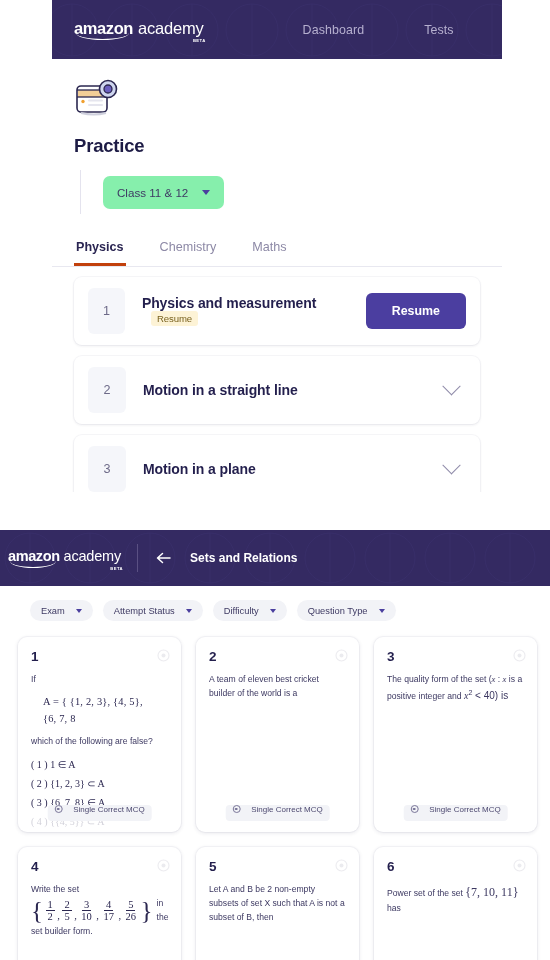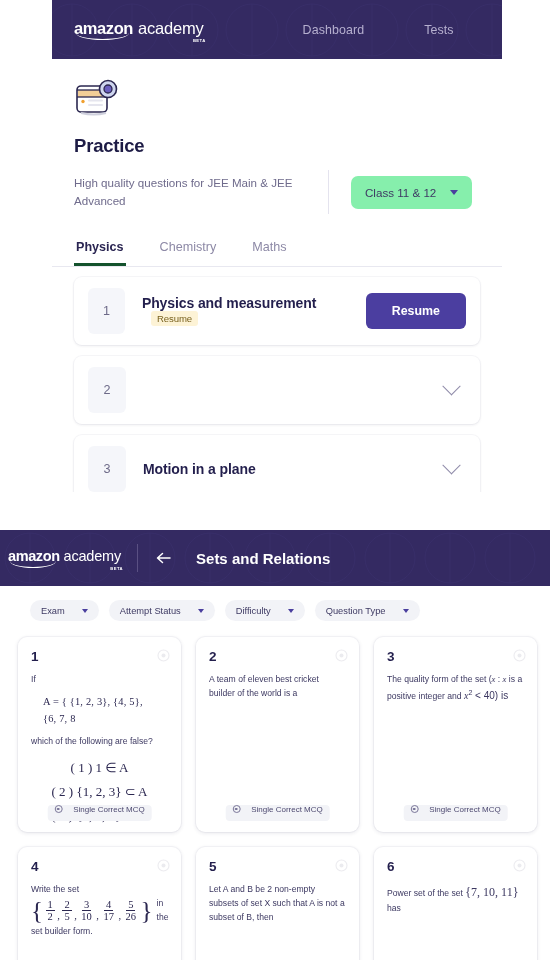--- a/index.html
+++ b/index.html
@@ -70,21 +70,21 @@
     background: #86efac; border-radius: 7px; height: 33px;
     min-width: 118px; display: flex; align-items: center; justify-content: center;
     gap: 14px; padding: 0 14px; cursor: pointer;
   }
   .class-select-label { font-size: 11.6px; color: #3e3a63; }
   .caret { width:0;height:0;border-left:4.5px solid transparent;border-right:4.5px solid transparent;border-top:5px solid #4a3f9e; }
 
   .tabs { margin-top: 18px; padding: 0 22px; display: flex; gap: 32px;
           border-bottom: 1px solid #e8e8f0; }
   .tab { font-size: 12.6px; color: #8d89a6; padding: 8px 2px 9px; cursor: pointer; }
-  .tab.active { color: #2a2552; font-weight: 700; border-bottom: 3px solid #14532d; }
+  .tab.active { color: #2a2552; font-weight: 700; border-bottom: 3px solid #c2410c; }
 
   .chapter-list { padding: 10px 22px 0; }
   .chapter-card {
     background: #fff; border-radius: 8px; margin-bottom: 11px;
     box-shadow: 0 1px 3px rgba(34,30,70,.09), 0 0 0 1px rgba(40,36,80,.03);
     display: flex; align-items: center; padding: 11px 14px; height: 68px;
   }
   .chapter-num {
     width: 38px; height: 46px; background: #f5f6fa; border-radius: 6px;
     display: flex; align-items: center; justify-content: center;
@@ -121,47 +121,47 @@
     display: flex; align-items: center; overflow: hidden;
   }
   .brand2 { position: relative; margin-left: 8px; color:#fff;
             display:flex; align-items:flex-end; gap: 4px; }
   .brand2 .brand-amazon, .brand2 .brand-academy { font-size: 14.5px; }
   .vdiv { position: relative; width: 1px; height: 28px; background: #5a5083; margin-left: 16px; }
   .back-arrow {
     position: relative; margin-left: 18px; width: 15px; height: 12px;
   }
   .crumb-title {
-    position: relative; margin-left: 25px; color:#fff; font-size: 15px; font-weight: 700;
+    position: relative; margin-left: 19px; color:#fff; font-size: 12px; font-weight: 700;
   }
 
   .filters { display: flex; gap: 10px; padding: 14px 30px 0; }
   .filter-pill {
     background: #f2f3f7; border-radius: 13px; height: 21px;
-    display: flex; align-items: center; gap: 17px; padding: 0 11px; cursor: pointer;
+    display: flex; align-items: center; gap: 11px; padding: 0 11px; cursor: pointer;
   }
   .filter-label { font-size: 9.3px; color: #3e3a63; white-space: nowrap; }
   .caret-sm { width:0;height:0;border-left:3.6px solid transparent;border-right:3.6px solid transparent;border-top:4.2px solid #4a3f9e; }
 
   .q-grid {
     display: grid; grid-template-columns: repeat(3, 163px); gap: 15px;
     padding: 16px 18px 0;
   }
   .q-card {
     position: relative; background: #fff; border-radius: 9px; height: 195px;
     box-shadow: 0 1px 4px rgba(34,30,70,.12), 0 0 0 1px rgba(40,36,80,.035);
     padding: 12px 13px; overflow: hidden;
   }
   .q-card.short { height: 195px; }
   .q-num { font-size: 13.5px; font-weight: 700; color: #231f4d; }
   .q-body { margin-top: 9px; font-size: 8.6px; color: #3c3861; line-height: 1.62; }
   .q-body .mathline { font-family: "Liberation Serif", serif; font-size: 10.4px;
                       letter-spacing: .2px; margin: 7px 12px; color:#2b2750; }
   .q-body .mi { font-family: "Liberation Serif", serif; font-style: italic; }
-  .q-body .opt { font-family: "Liberation Serif", serif; font-size: 13px; margin-top: 3px; color:#2b2750;text-align:center;}
+  .q-body .opt { font-family: "Liberation Serif", serif; font-size: 10px; margin-top: 3px; color:#2b2750;}
   .fade-opt { opacity: .22; }
   .badge {
     position: absolute; left: 50%; transform: translateX(-50%); bottom: 11px;
     background: #f2f3f7; border-radius: 4px; height: 16px; padding: 0 7px;
     display: flex; align-items: flex-start; gap: 11px;
   }
   .badge-label { font-size: 8px; color: #4d4970; white-space: nowrap; }
   .radio-ico { width: 8px; height: 8px; border: 1.2px solid #7b7799; border-radius: 50%;
                position: relative; }
   .radio-ico::after { content:""; position:absolute; inset:1.6px; border-radius:50%; background:#7b7799; }
@@ -222,21 +222,20 @@
           <path d="M3 20 h30" stroke="#2b2750" stroke-width="1.3"></path>
           <circle cx="9" cy="24.5" r="1.7" fill="#f0a030"></circle>
           <rect x="14" y="22.5" width="15" height="2" rx="1" fill="#e5e5ee"></rect>
           <rect x="14" y="27" width="15" height="2" rx="1" fill="#e5e5ee"></rect>
           <circle cx="34" cy="12" r="8.5" fill="#cfd6ef" stroke="#2b2750" stroke-width="1.6"></circle>
           <circle cx="34" cy="12" r="4" fill="#6b5fc0" stroke="#2b2750" stroke-width="1.3"></circle>
           <path d="M7 36 q13 3 25 0" stroke="#cfd0dd" stroke-width="2" fill="none"></path>
         </svg>
         <div class="practice-title">Practice</div>
         <div class="sub-row">
-          <div class="practice-sub">High quality questions for JEE Main &amp; JEE Advanced</div>
           <div class="sub-divider"></div>
           <div class="class-select">
             <span class="class-select-label">Class 11 &amp; 12</span>
             <span class="caret"></span>
           </div>
         </div>
       </div>
 
       <div class="tabs">
         <span class="tab active">Physics</span>
@@ -250,20 +249,21 @@
           <div class="chapter-num">1</div>
           <div class="chapter-name">
             <span>Physics and measurement</span><span class="resume-tag">Resume</span>
           </div>
           <div class="spacer"></div>
           <button class="resume-btn">Resume</button>
         </div>
 
         <div class="chapter-card">
           <div class="chapter-num">2</div>
+          <div class="chapter-name">Motion in a straight line</div>
           <div class="spacer"></div>
           <span class="chev"></span>
         </div>
 
         <div class="chapter-card">
           <div class="chapter-num">3</div>
           <div class="chapter-name">Motion in a plane</div>
           <div class="spacer"></div>
           <span class="chev"></span>
         </div>

